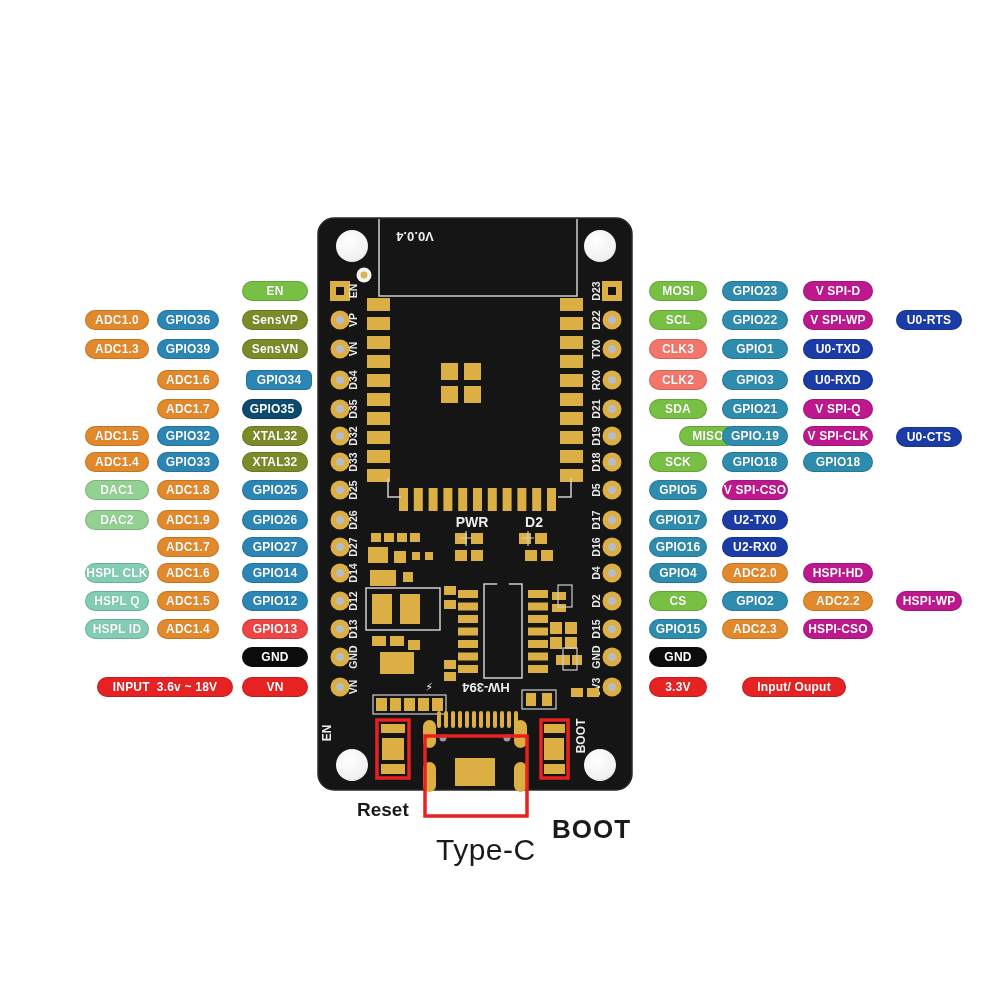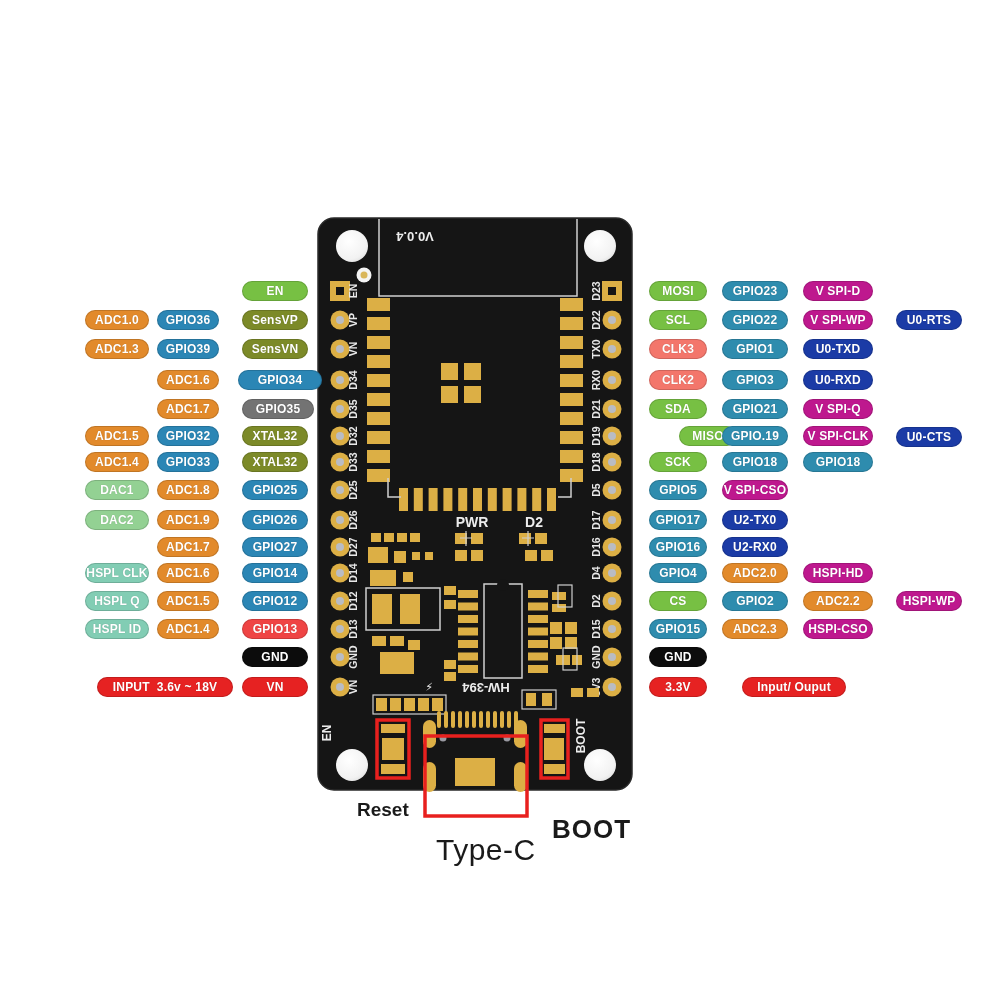--- a/index.html
+++ b/index.html
@@ -316,23 +316,23 @@
 
   <div id="badges">
       <div class="badge" style="left: 242px; top: 281px; width: 66px; background: rgb(119, 192, 67);">EN</div>
       <div class="badge" style="left: 85px; top: 310px; width: 64px; background: rgb(226, 138, 43);">ADC1.0</div>
       <div class="badge" style="left: 157px; top: 310px; width: 62px; background: rgb(43, 134, 181);">GPIO36</div>
       <div class="badge" style="left: 242px; top: 310px; width: 66px; background: rgb(124, 138, 40);">SensVP</div>
       <div class="badge" style="left: 85px; top: 339px; width: 64px; background: rgb(226, 138, 43);">ADC1.3</div>
       <div class="badge" style="left: 157px; top: 339px; width: 62px; background: rgb(43, 134, 181);">GPIO39</div>
       <div class="badge" style="left: 242px; top: 339px; width: 66px; background: rgb(124, 138, 40);">SensVN</div>
       <div class="badge" style="left: 157px; top: 370px; width: 62px; background: rgb(226, 138, 43);">ADC1.6</div>
-      <div class="badge" style="left: 238px; top: 370px; width: 84px; background: rgb(43, 134, 181);">GPIO34</div>
+      <div class="badge" style="left: 246px; top: 370px; width: 66px; background: rgb(43, 134, 181); border-radius: 6px;">GPIO34</div>
       <div class="badge" style="left: 157px; top: 399px; width: 62px; background: rgb(226, 138, 43);">ADC1.7</div>
-      <div class="badge" style="left: 242px; top: 399px; width: 72px; background: #737373;">GPIO35</div>
+      <div class="badge" style="left: 242px; top: 399px; width: 60px; background: #0c4a6e;">GPIO35</div>
       <div class="badge" style="left: 85px; top: 426px; width: 64px; background: rgb(226, 138, 43);">ADC1.5</div>
       <div class="badge" style="left: 157px; top: 426px; width: 62px; background: rgb(43, 134, 181);">GPIO32</div>
       <div class="badge" style="left: 242px; top: 426px; width: 66px; background: rgb(124, 138, 40);">XTAL32</div>
       <div class="badge" style="left: 85px; top: 452px; width: 64px; background: rgb(226, 138, 43);">ADC1.4</div>
       <div class="badge" style="left: 157px; top: 452px; width: 62px; background: rgb(43, 134, 181);">GPIO33</div>
       <div class="badge" style="left: 242px; top: 452px; width: 66px; background: rgb(124, 138, 40);">XTAL32</div>
       <div class="badge" style="left: 85px; top: 480px; width: 64px; background: rgb(147, 209, 147);">DAC1</div>
       <div class="badge" style="left: 157px; top: 480px; width: 62px; background: rgb(226, 138, 43);">ADC1.8</div>
       <div class="badge" style="left: 242px; top: 480px; width: 66px; background: rgb(43, 134, 181);">GPIO25</div>
       <div class="badge" style="left: 85px; top: 510px; width: 64px; background: rgb(147, 209, 147);">DAC2</div>

